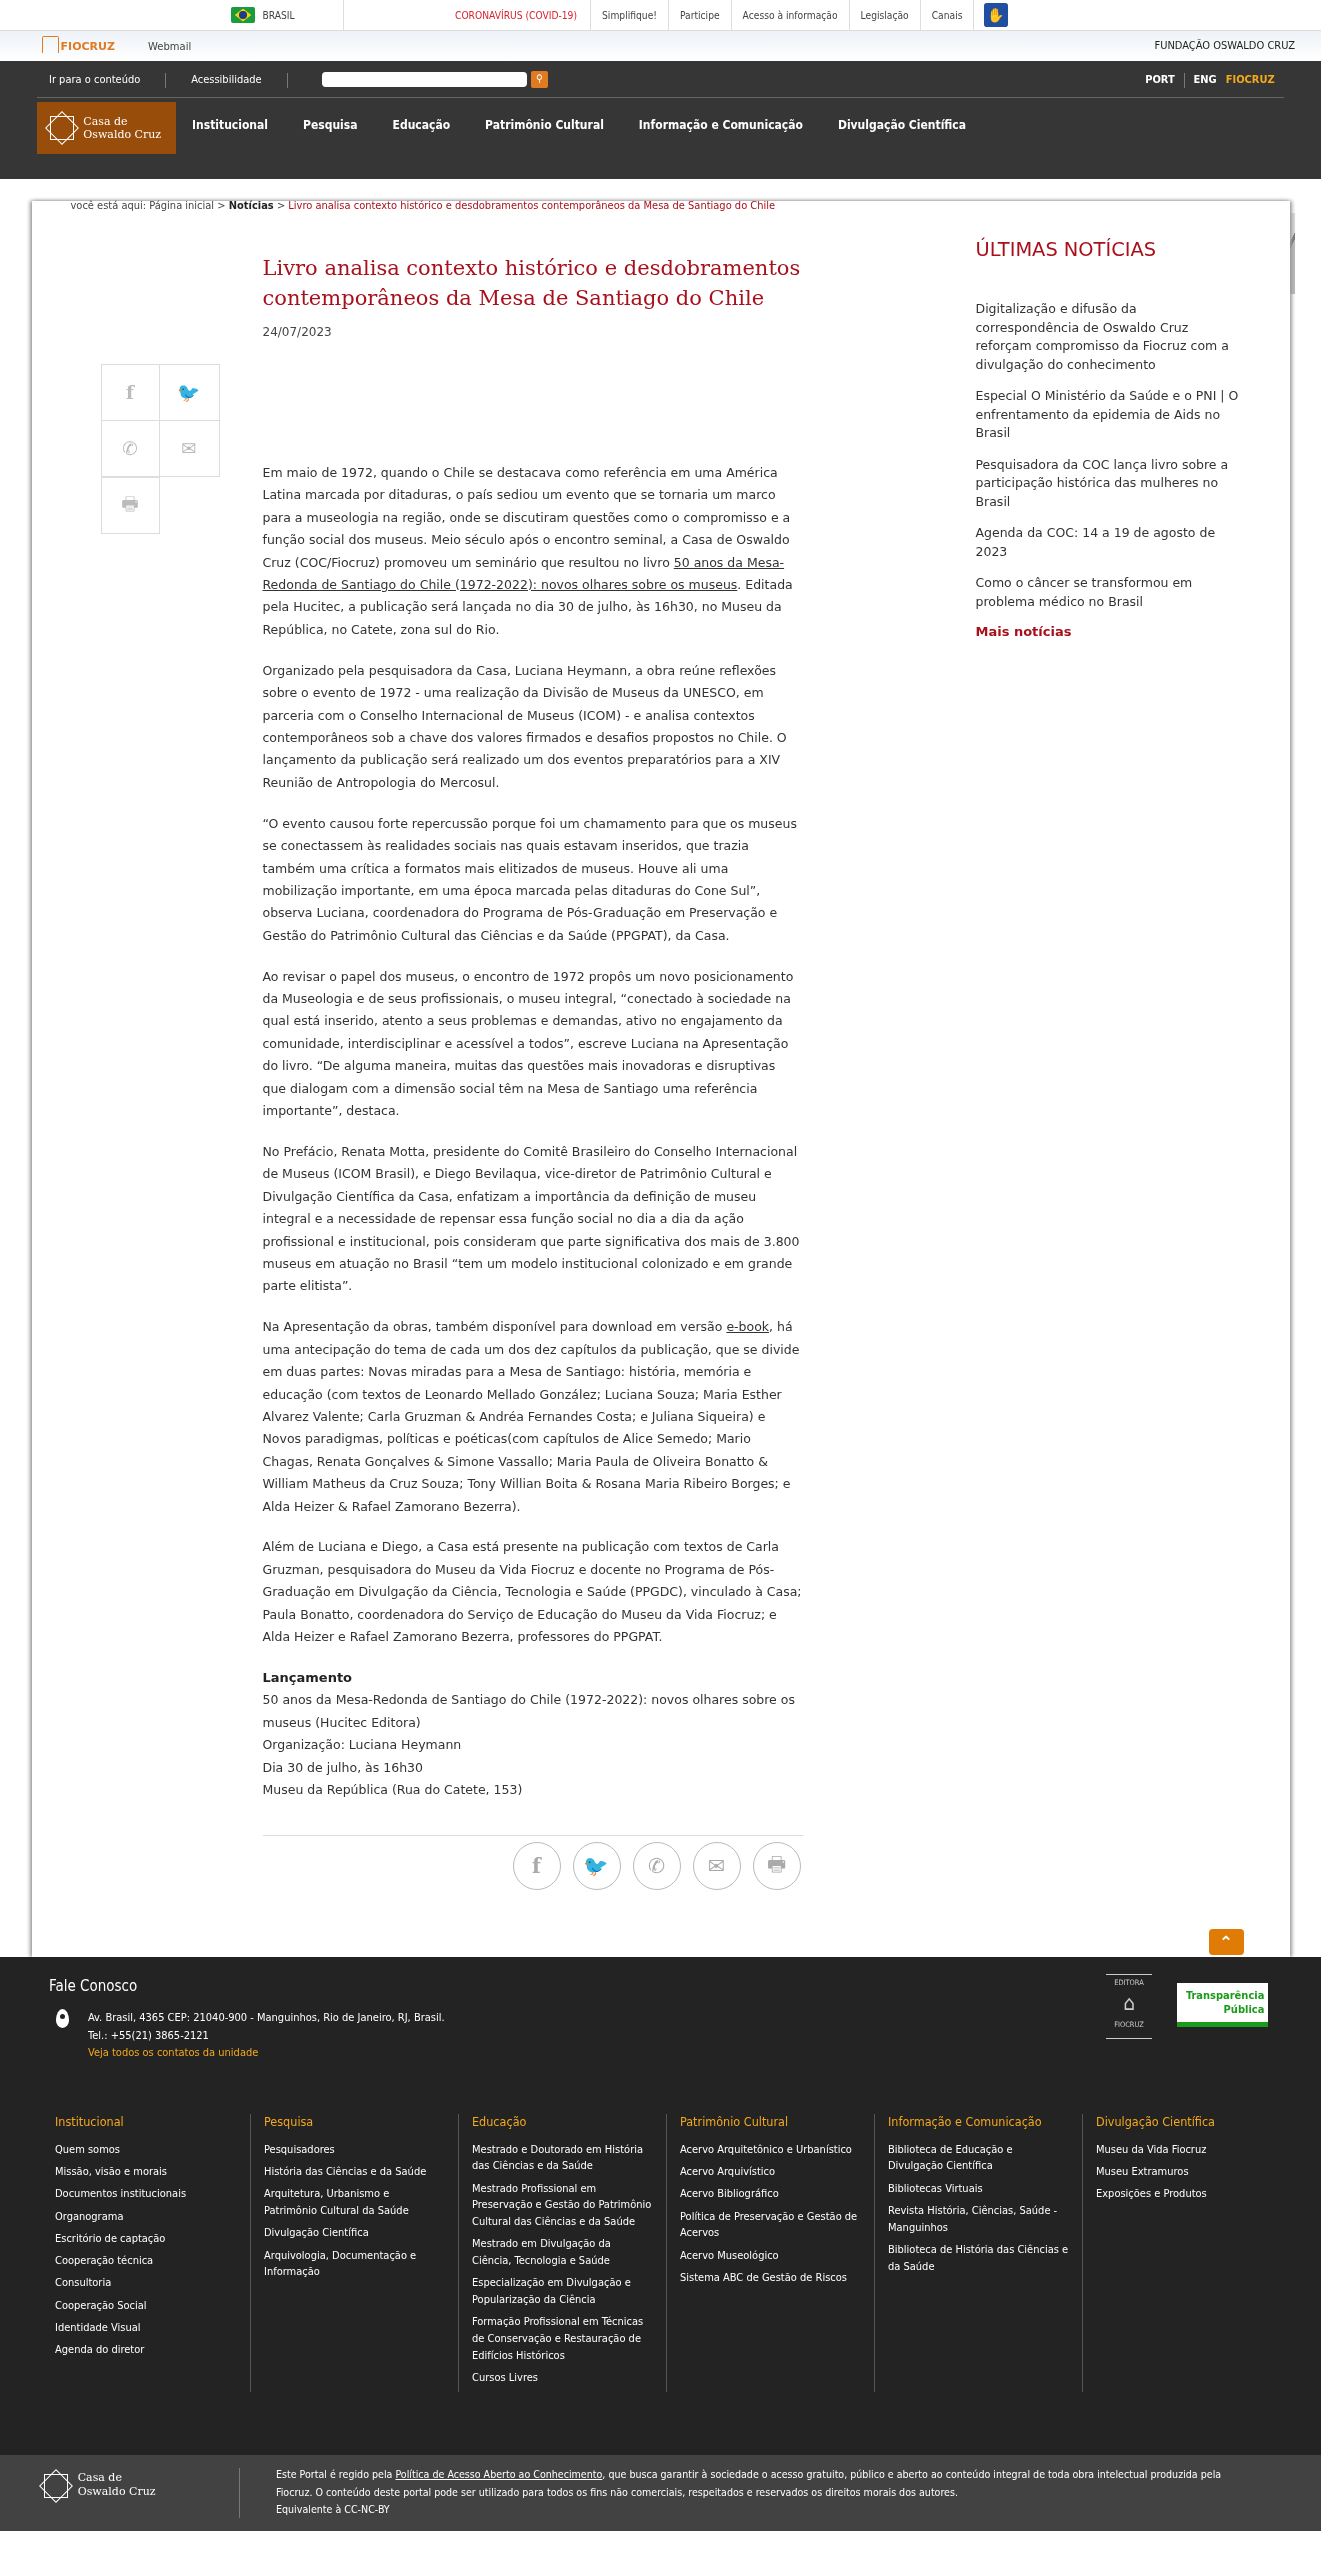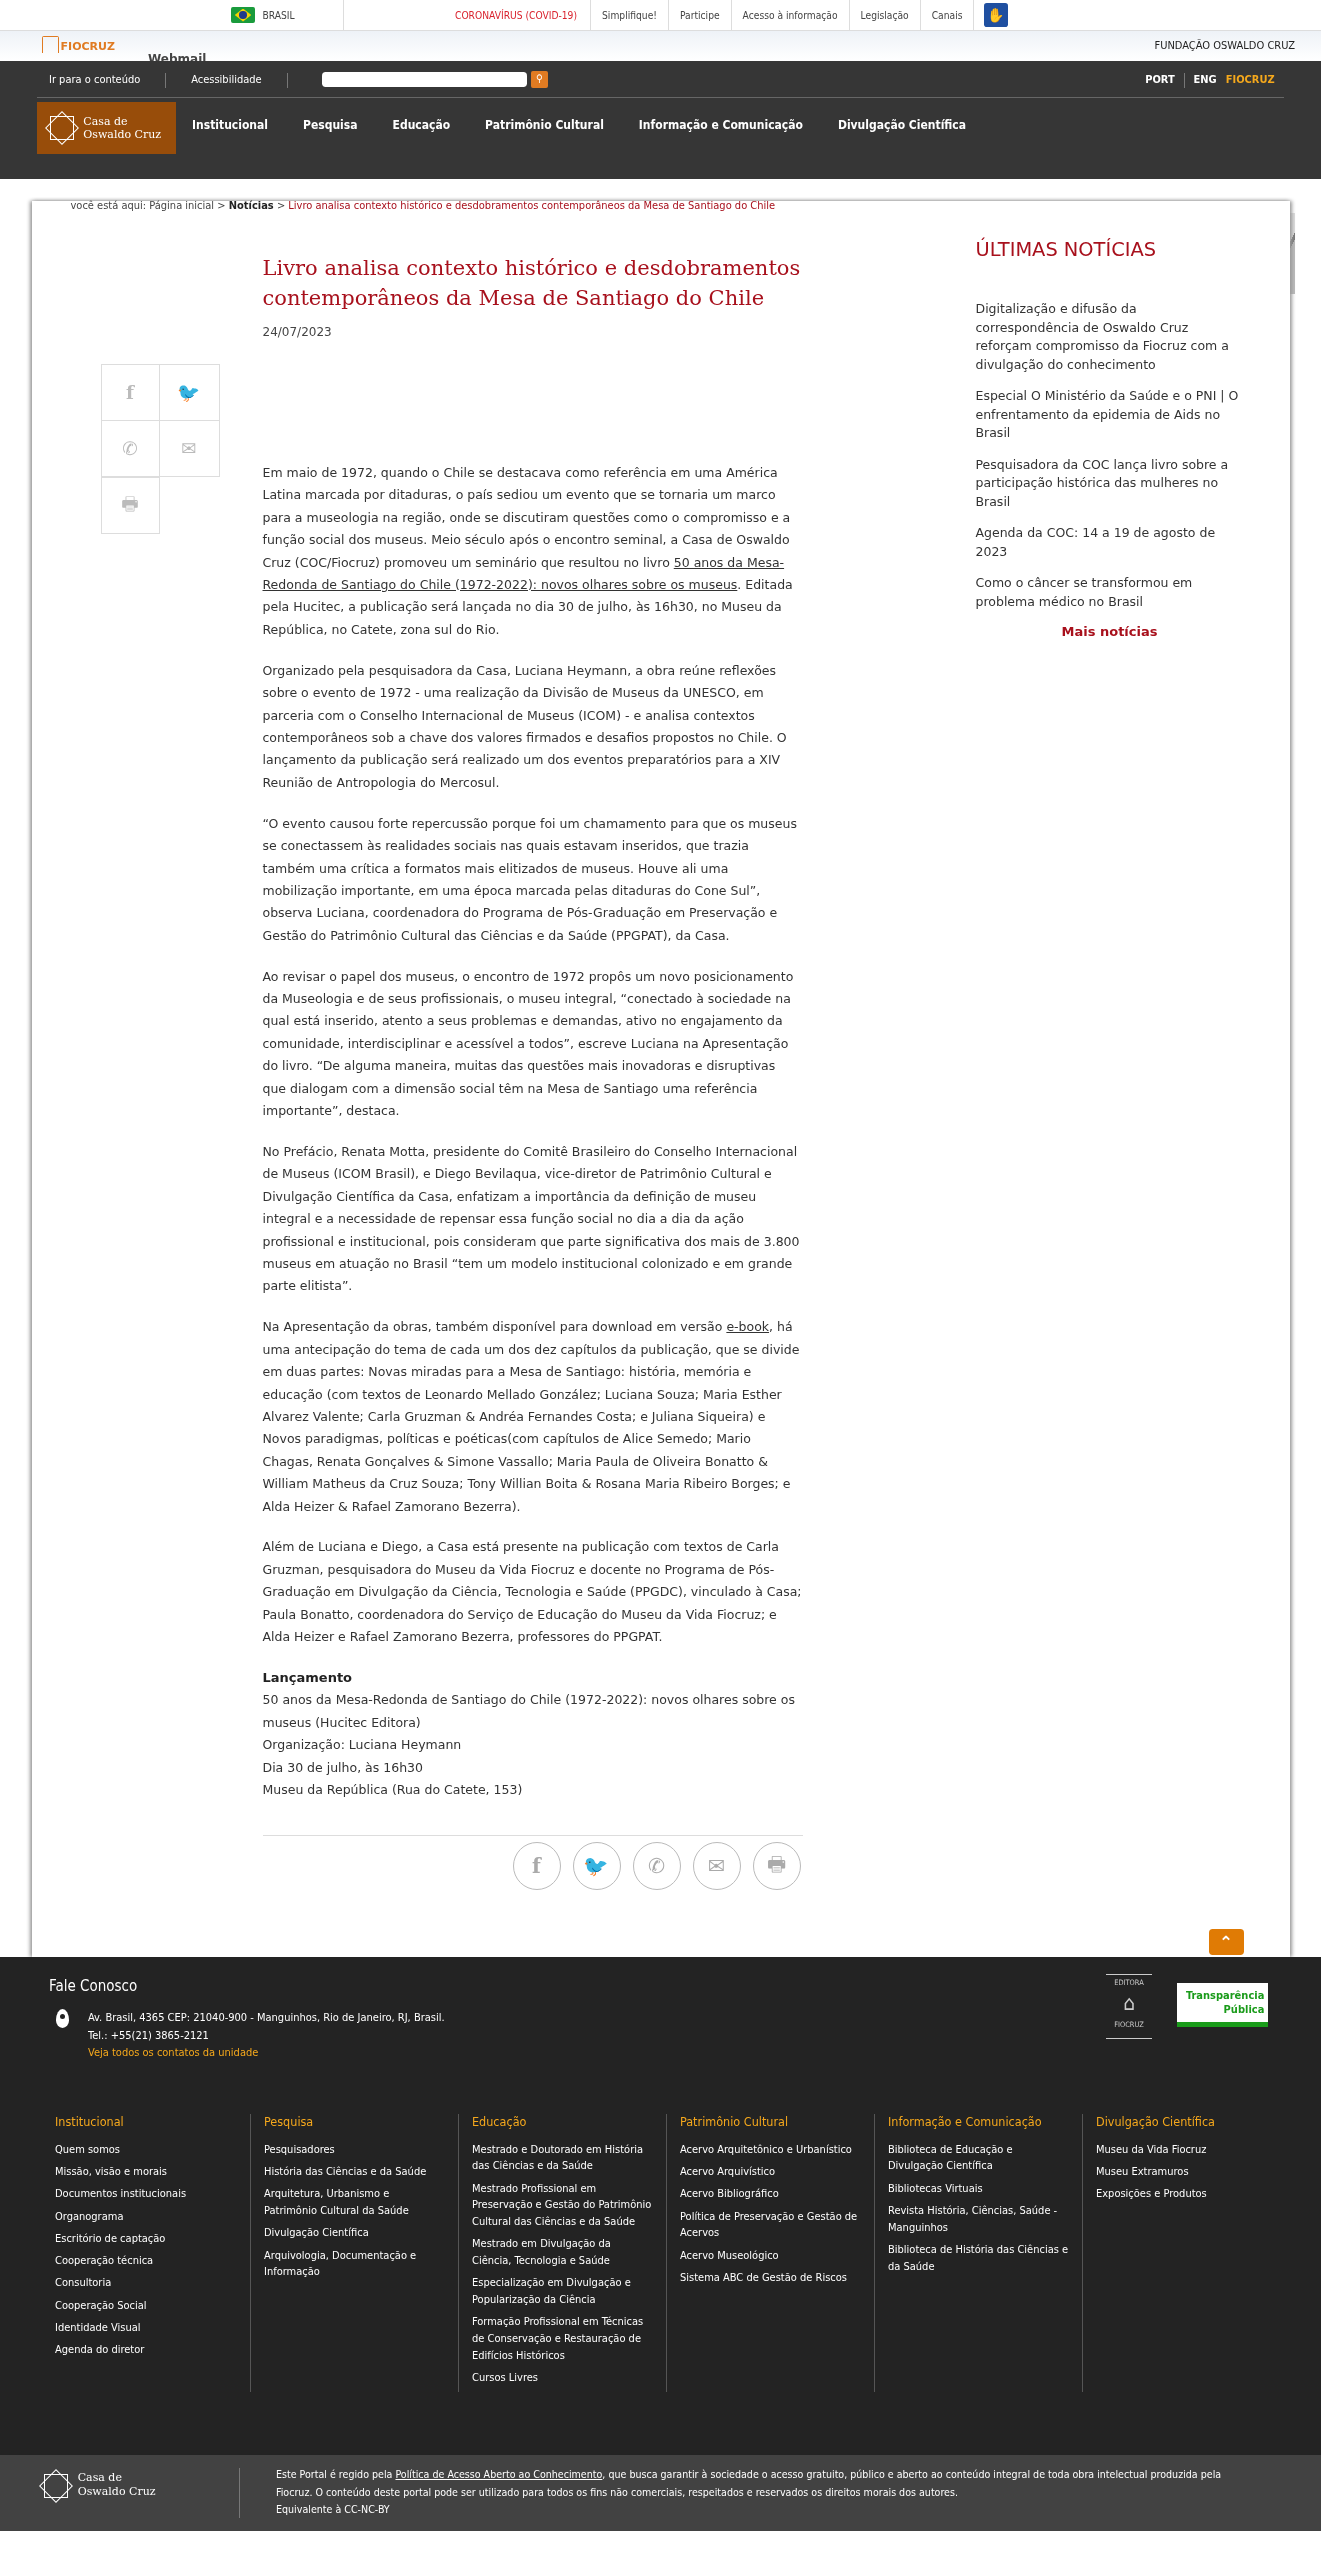--- a/index.html
+++ b/index.html
@@ -12,21 +12,21 @@
 .flag:before{content:"";position:absolute;left:3.7px;top:1.9px;width:16.7px;height:13px;background:#f5d300;clip-path:polygon(50% 0,100% 50%,50% 100%,0 50%)}
 .flag:after{content:"";position:absolute;left:8.3px;top:4.6px;width:7.4px;height:7.4px;border-radius:50%;background:#1d3b8a}
 .govlinks{position:absolute;left:442px;top:0;display:flex;height:30px}
 .govlinks a{display:flex;align-items:center;padding:0 11px;border-right:0.9px solid #ddd;color:#444;height:30px}
 .govlinks a.covid{color:#d9232e;padding:0 13px}
 .libras{width:24px;height:24px;background:#1f4fa0;border-radius:2.8px;margin:2.8px 0 0 9.3px;color:#fff;font-size:14px;text-align:center;line-height:24px}
 
 .fiobar{height:30.5px;background:linear-gradient(#eef2f7,#fff);position:relative}
 .fiobar .logo{position:absolute;left:42px;top:5.6px;color:#e07b22;font-weight:bold;font-size:11px;display:flex;align-items:flex-end;gap:1.9px}
 .fiobar .logo .bld{width:16.7px;height:16.7px;border:1.9px solid #e07b22;border-bottom:none;border-radius:1.9px 1.9px 0 0}
-.fiobar .webmail{position:absolute;left:148px;top:21px;font-size:12px;font-weight:bold;color:#444}
+.fiobar .webmail{position:absolute;left:148px;top:10px;font-size:10px;font-weight:normal;color:#444}
 .fiobar .fund{position:absolute;right:26px;top:8.3px;font-size:11px;color:#222;font-family:"DejaVu Sans Condensed","DejaVu Sans",sans-serif}
 
 .dark{background:#363636;height:118px;position:relative}
 .utilrow{position:absolute;left:37px;right:37px;top:0;height:37px;border-bottom:0.9px solid #666;font-family:"DejaVu Sans Condensed","DejaVu Sans",sans-serif;font-size:11px;color:#fff}
 .utilrow .l{position:absolute;left:12px;top:12px;display:flex;gap:25px}
 .utilrow .sep{width:0.9px;height:15px;background:#777}
 .search{position:absolute;left:285px;top:11px;width:205px;height:15px;background:#fff;border-radius:3.7px;border:none}
 .searchbtn{position:absolute;left:494px;top:10.2px;width:16.7px;height:16.7px;background:#e07b22;border-radius:1.9px;color:#fff;font-size:10.2px;text-align:center;line-height:16.7px}
 .utilrow .r{position:absolute;right:9.3px;top:12px;display:flex;gap:9px;font-weight:bold}
 .utilrow .r .contato{color:#f5a81c}
@@ -53,21 +53,21 @@
 .body p{margin-bottom:18.5px}
 .body u{text-decoration:underline}
 .launch p{margin:0}
 .launch h4{font-size:13px;color:#222}
 .hr{position:absolute;left:231px;top:1634px;width:540px;border-top:0.9px solid #ddd}
 .share2{position:absolute;left:481px;top:1641px;display:flex;gap:12px}
 .share2 span{width:48px;height:48px;border:1.9px solid #bbb;border-radius:50%;display:flex;align-items:center;justify-content:center;color:#aaa;font-size:20.4px}
 .sidebar{position:absolute;left:944px;top:37px;width:268px}
 .sidebar h3{font-size:19.4px;font-weight:normal;color:#a8101c;margin-bottom:39px}
 .sidebar .item{font-size:12.5px;line-height:18.5px;color:#333;margin-bottom:13px}
-.sidebar .more{display:block;text-align:center;color:#a8101c;font-weight:bold;font-size:13px;margin-top:5.6px}
+.sidebar .more{display:block;text-align:left;color:#a8101c;font-weight:bold;font-size:13px;margin-top:5.6px}
 .totop{position:absolute;right:46px;top:1728px;width:35px;height:26px;background:#e07b05;border-radius:3.7px;color:#fff;text-align:center;font-weight:bold;font-size:16.7px;line-height:26px}
 
 .footer{background:#232323;color:#fff;font-family:"DejaVu Sans Condensed","DejaVu Sans",sans-serif;height:498px;position:relative}
 .footer .fale{position:absolute;left:49px;top:20.4px;font-size:15px}
 .pin{position:absolute;left:56px;top:52px;width:13px;height:18.5px;border-radius:50% 50% 50% 50%/60% 60% 40% 40%;background:#fff}
 .pin:after{content:"";position:absolute;left:3.7px;top:4.6px;width:5.6px;height:5.6px;border-radius:50%;background:#232323}
 .addr{position:absolute;left:88px;top:52px;font-size:11px;line-height:17.6px}
 .addr .veja{color:#f5a81c}
 .editora{position:absolute;left:1106px;top:16.7px;width:46px;height:65px;border-top:1.9px solid #ccc;border-bottom:1.9px solid #ccc;font-size:7.4px;text-align:center;color:#ccc;padding-top:3.7px}
 .transp{position:absolute;left:1177px;top:26px;width:91px;height:44px;background:#fff;border-bottom:5.6px solid #1a9b1a;color:#1a9b1a;font-weight:bold;font-size:11px;line-height:14px;padding:5.6px 3.7px;text-align:right}

